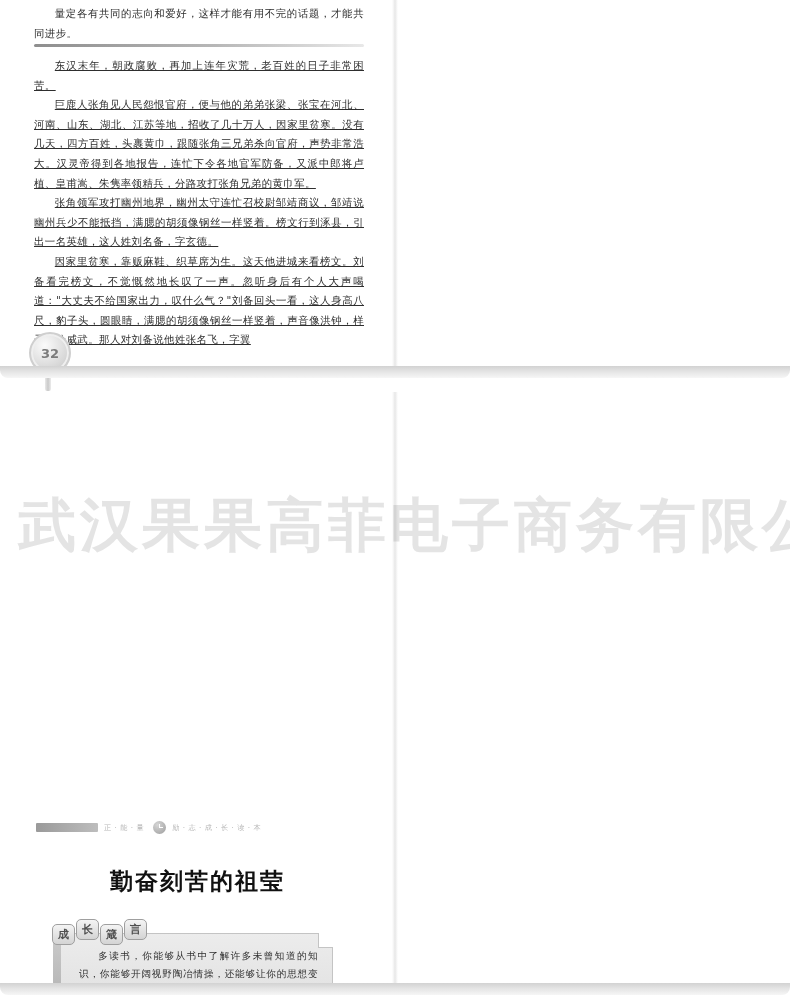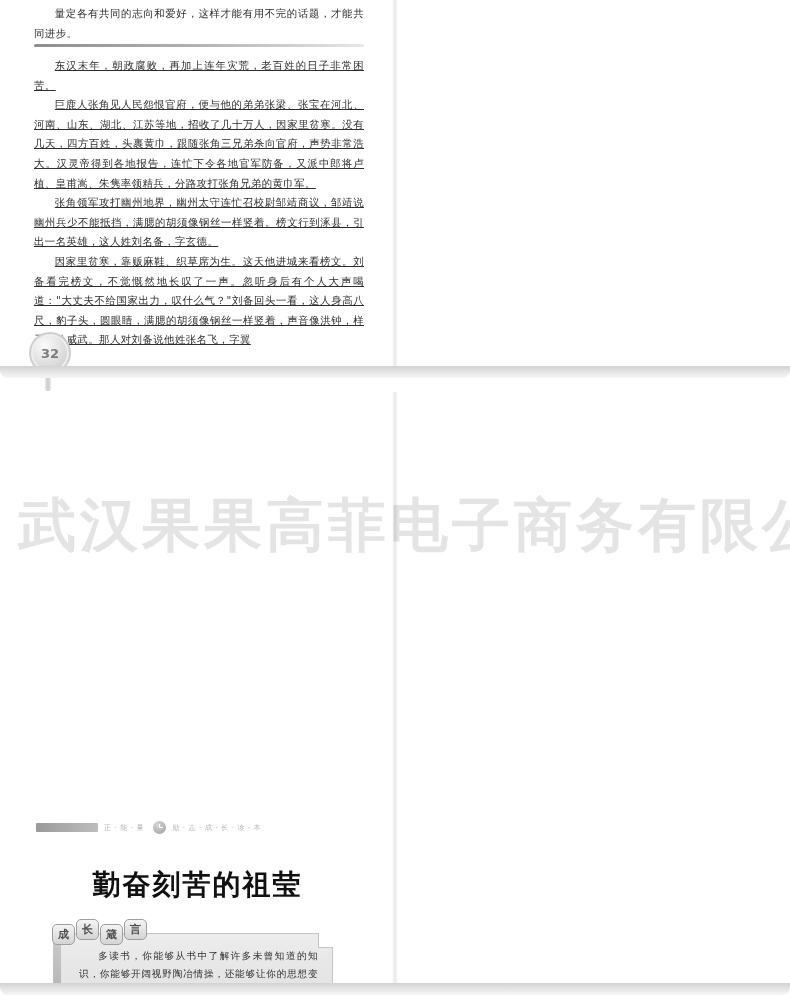--- a/index.html
+++ b/index.html
@@ -90,21 +90,21 @@
     width:13px;height:13px;border-radius:50%;
     background:radial-gradient(circle at 35% 30%,#d6d6d6,#9c9c9c);
     position:relative;flex:0 0 auto;
   }
   .kicker .clock:before{content:"";position:absolute;left:6px;top:3px;width:1px;height:4px;background:#fff;}
   .kicker .clock:after{content:"";position:absolute;left:6px;top:6px;width:4px;height:1px;background:#fff;}
 
   .article-title{
     position:absolute;left:0;top:474px;width:395px;text-align:center;
     font-family:"DejaVu Sans","Liberation Sans",sans-serif;
-    font-size:28px;font-weight:bold;color:#111;letter-spacing:2px;
+    font-size:23px;font-weight:bold;color:#111;letter-spacing:2px;
   }
 
   
   .scroll-box{
     position:absolute;left:60px;top:541px;width:273px;height:79px;
     background:linear-gradient(180deg,#ececec,#e0e0e0);
     border:1px solid #c4c4c4;
     box-sizing:border-box;padding:13px 14px 8px 18px;
   }
   .scroll-box:before{

